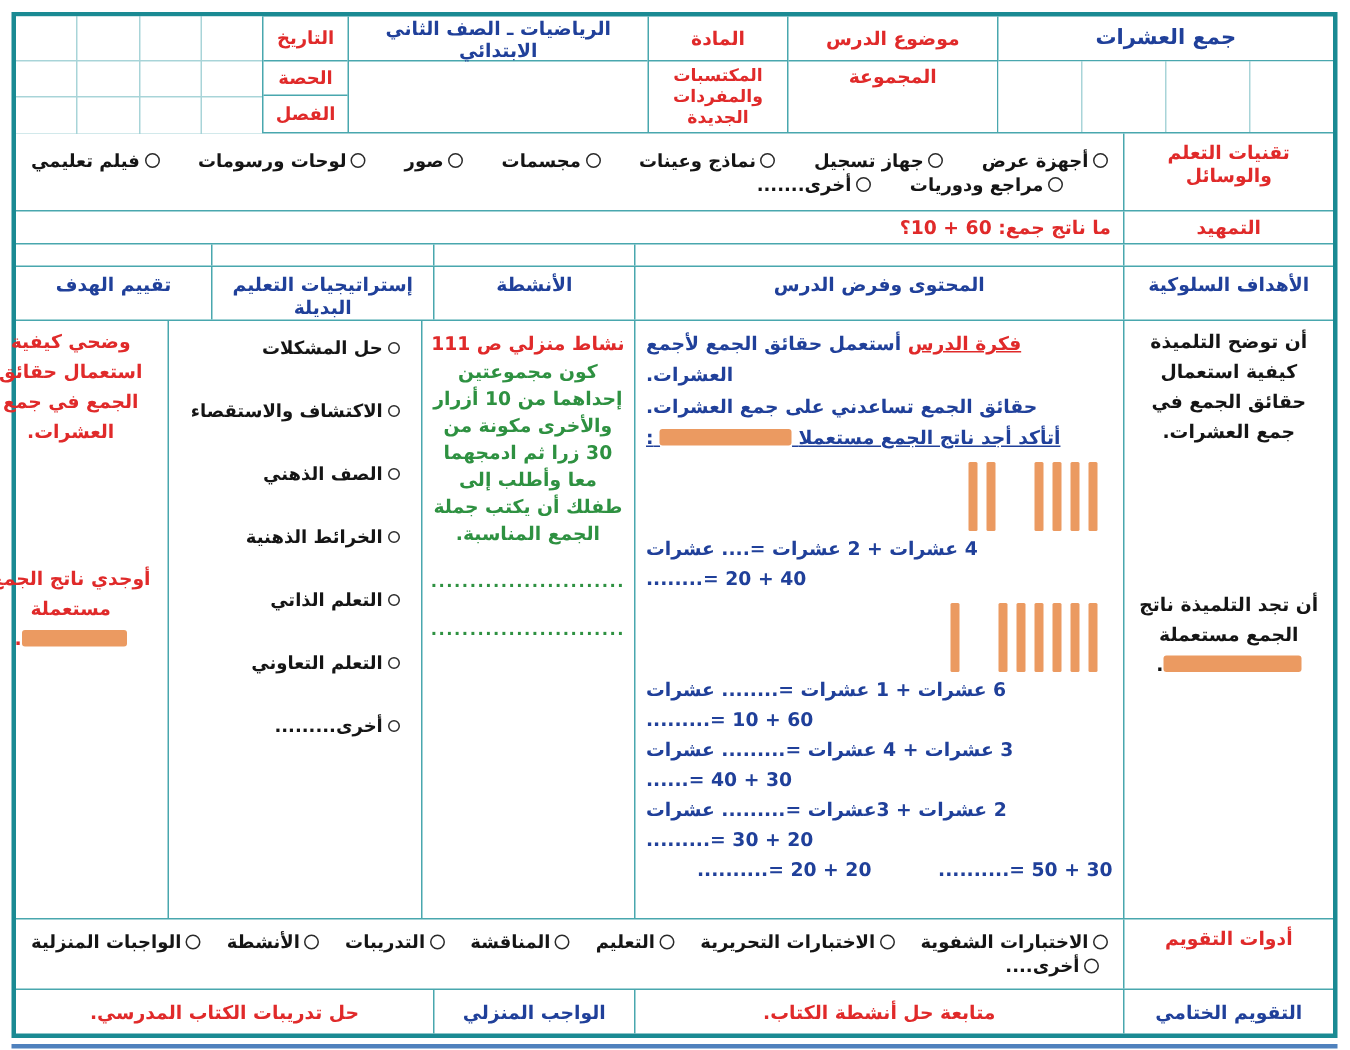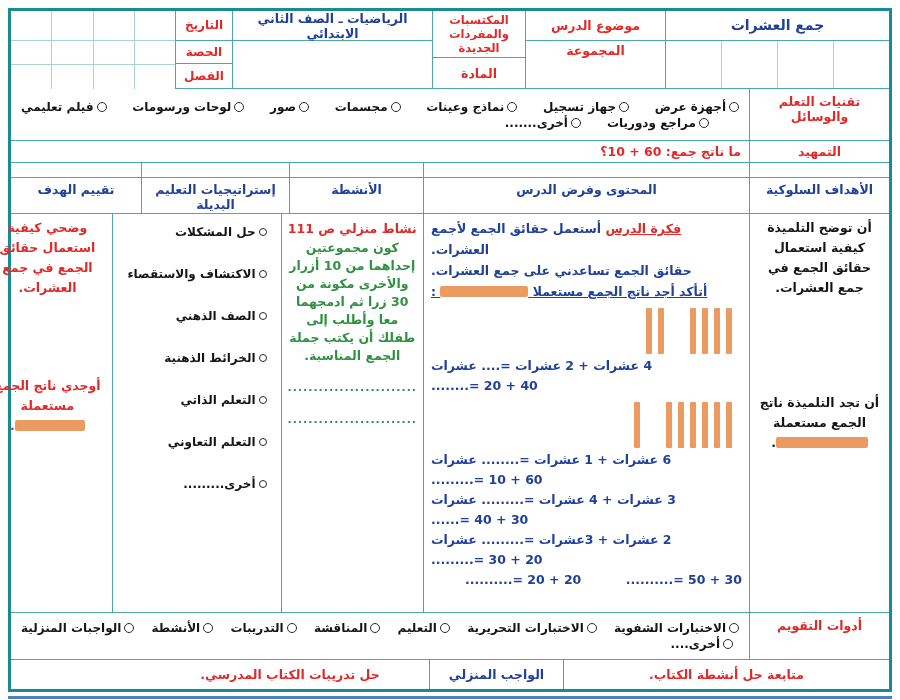--- a/index.html
+++ b/index.html
@@ -89,22 +89,22 @@
             <div></div>
             <div></div>
             <div></div>
           </div>
       </div>
       <div class="tcol c-label">
         <div class="cell h30 red fs13">موضوع الدرس</div>
         <div class="cell h48 red fs13 top-align">المجموعة</div>
       </div>
       <div class="tcol c-madda">
+        <div class="cell h30 red fs13">المادة</div>
         <div class="cell h48 red fs11">المكتسبات والمفردات الجديدة</div>
-        <div class="cell h30 red fs13">المادة</div>
       </div>
       <div class="tcol c-subj">
         <div class="cell h30 navy fs13">الرياضيات ـ الصف الثاني الابتدائي</div>
         <div class="cell h48"></div>
       </div>
       <div class="tcol c-date">
         <div class="cell h30 red fs12">التاريخ</div>
         <div class="cell h24 red fs12">الحصة</div>
         <div class="cell h24 red fs12">الفصل</div>
       </div>
@@ -333,20 +333,21 @@
         <div class="opt-row line2">
             <span class="opt">
               <span class="rc"></span>
               <span>أخرى....</span>
             </span>
           </div>
       </div>
     </div>
 
     <div class="trow closing">
+      <div class="cell w-obj navy">التقويم الختامي</div>
       <div class="cell w-cont red">متابعة حل أنشطة الكتاب.</div>
       <div class="cell w-act navy">الواجب المنزلي</div>
       <div class="cell w-merge red">حل تدريبات الكتاب المدرسي.</div>
     </div>
 
   </div>
   <div class="blue-line"></div>
 </div>
 
 </body></html>

